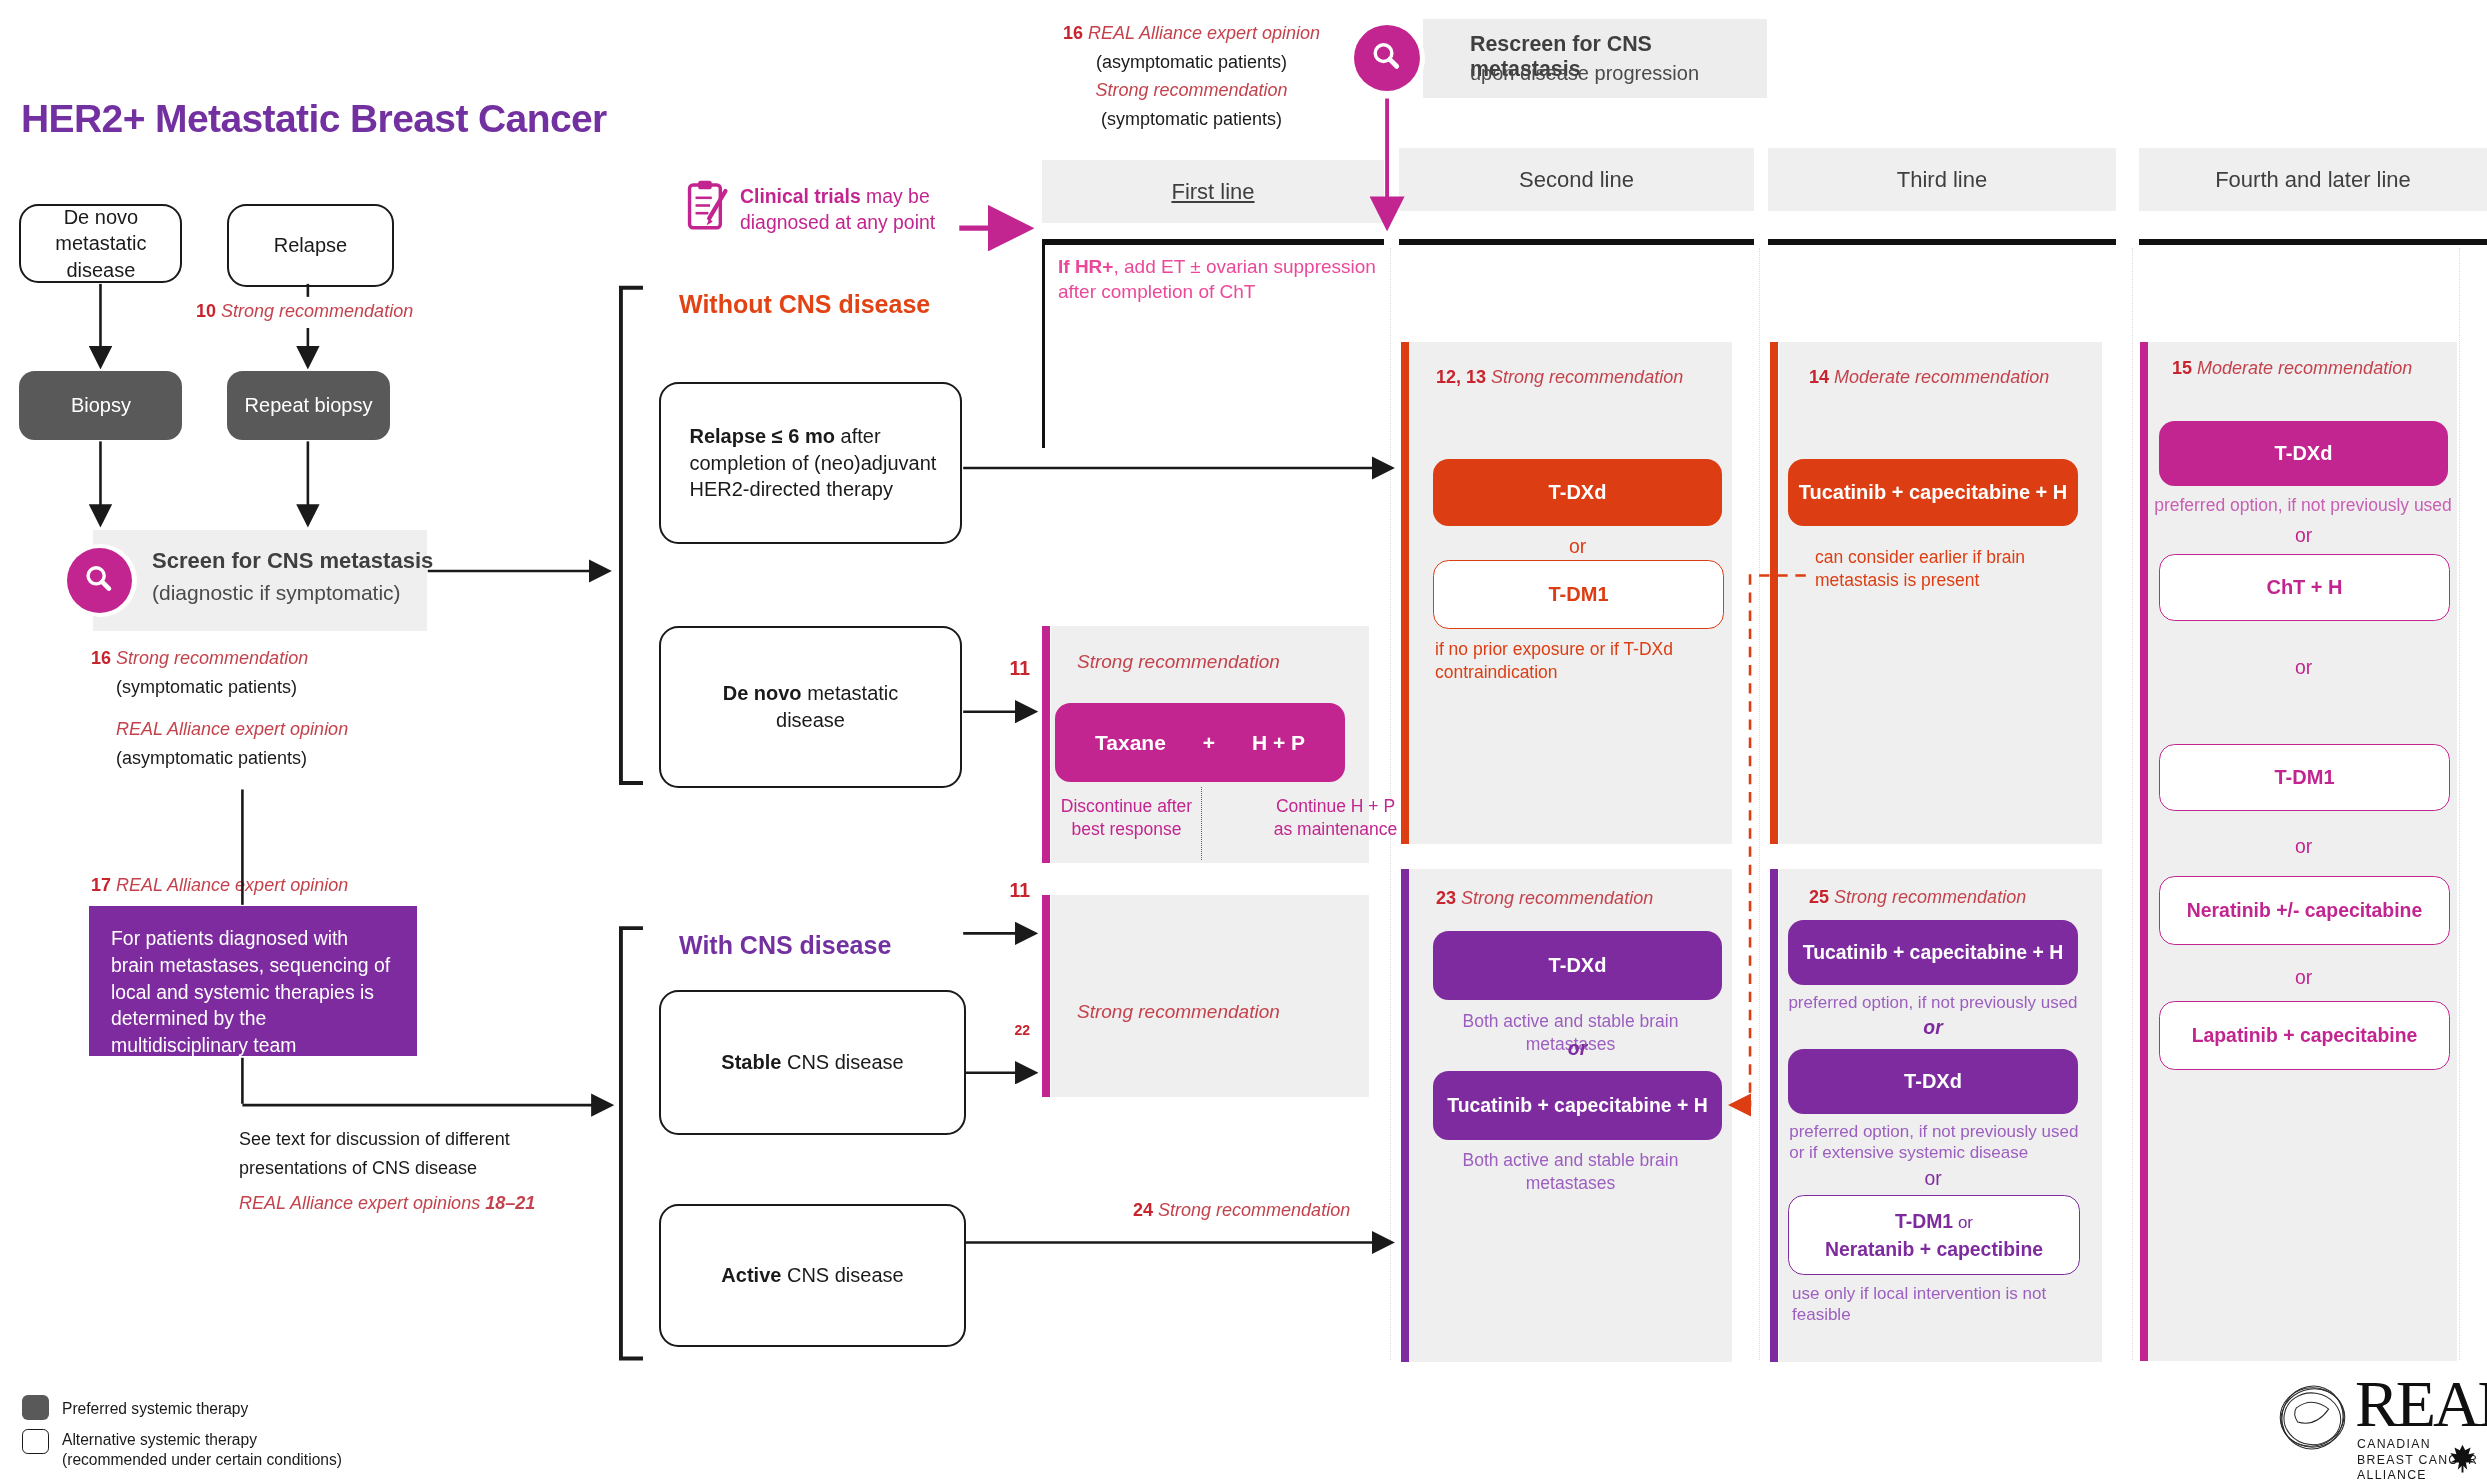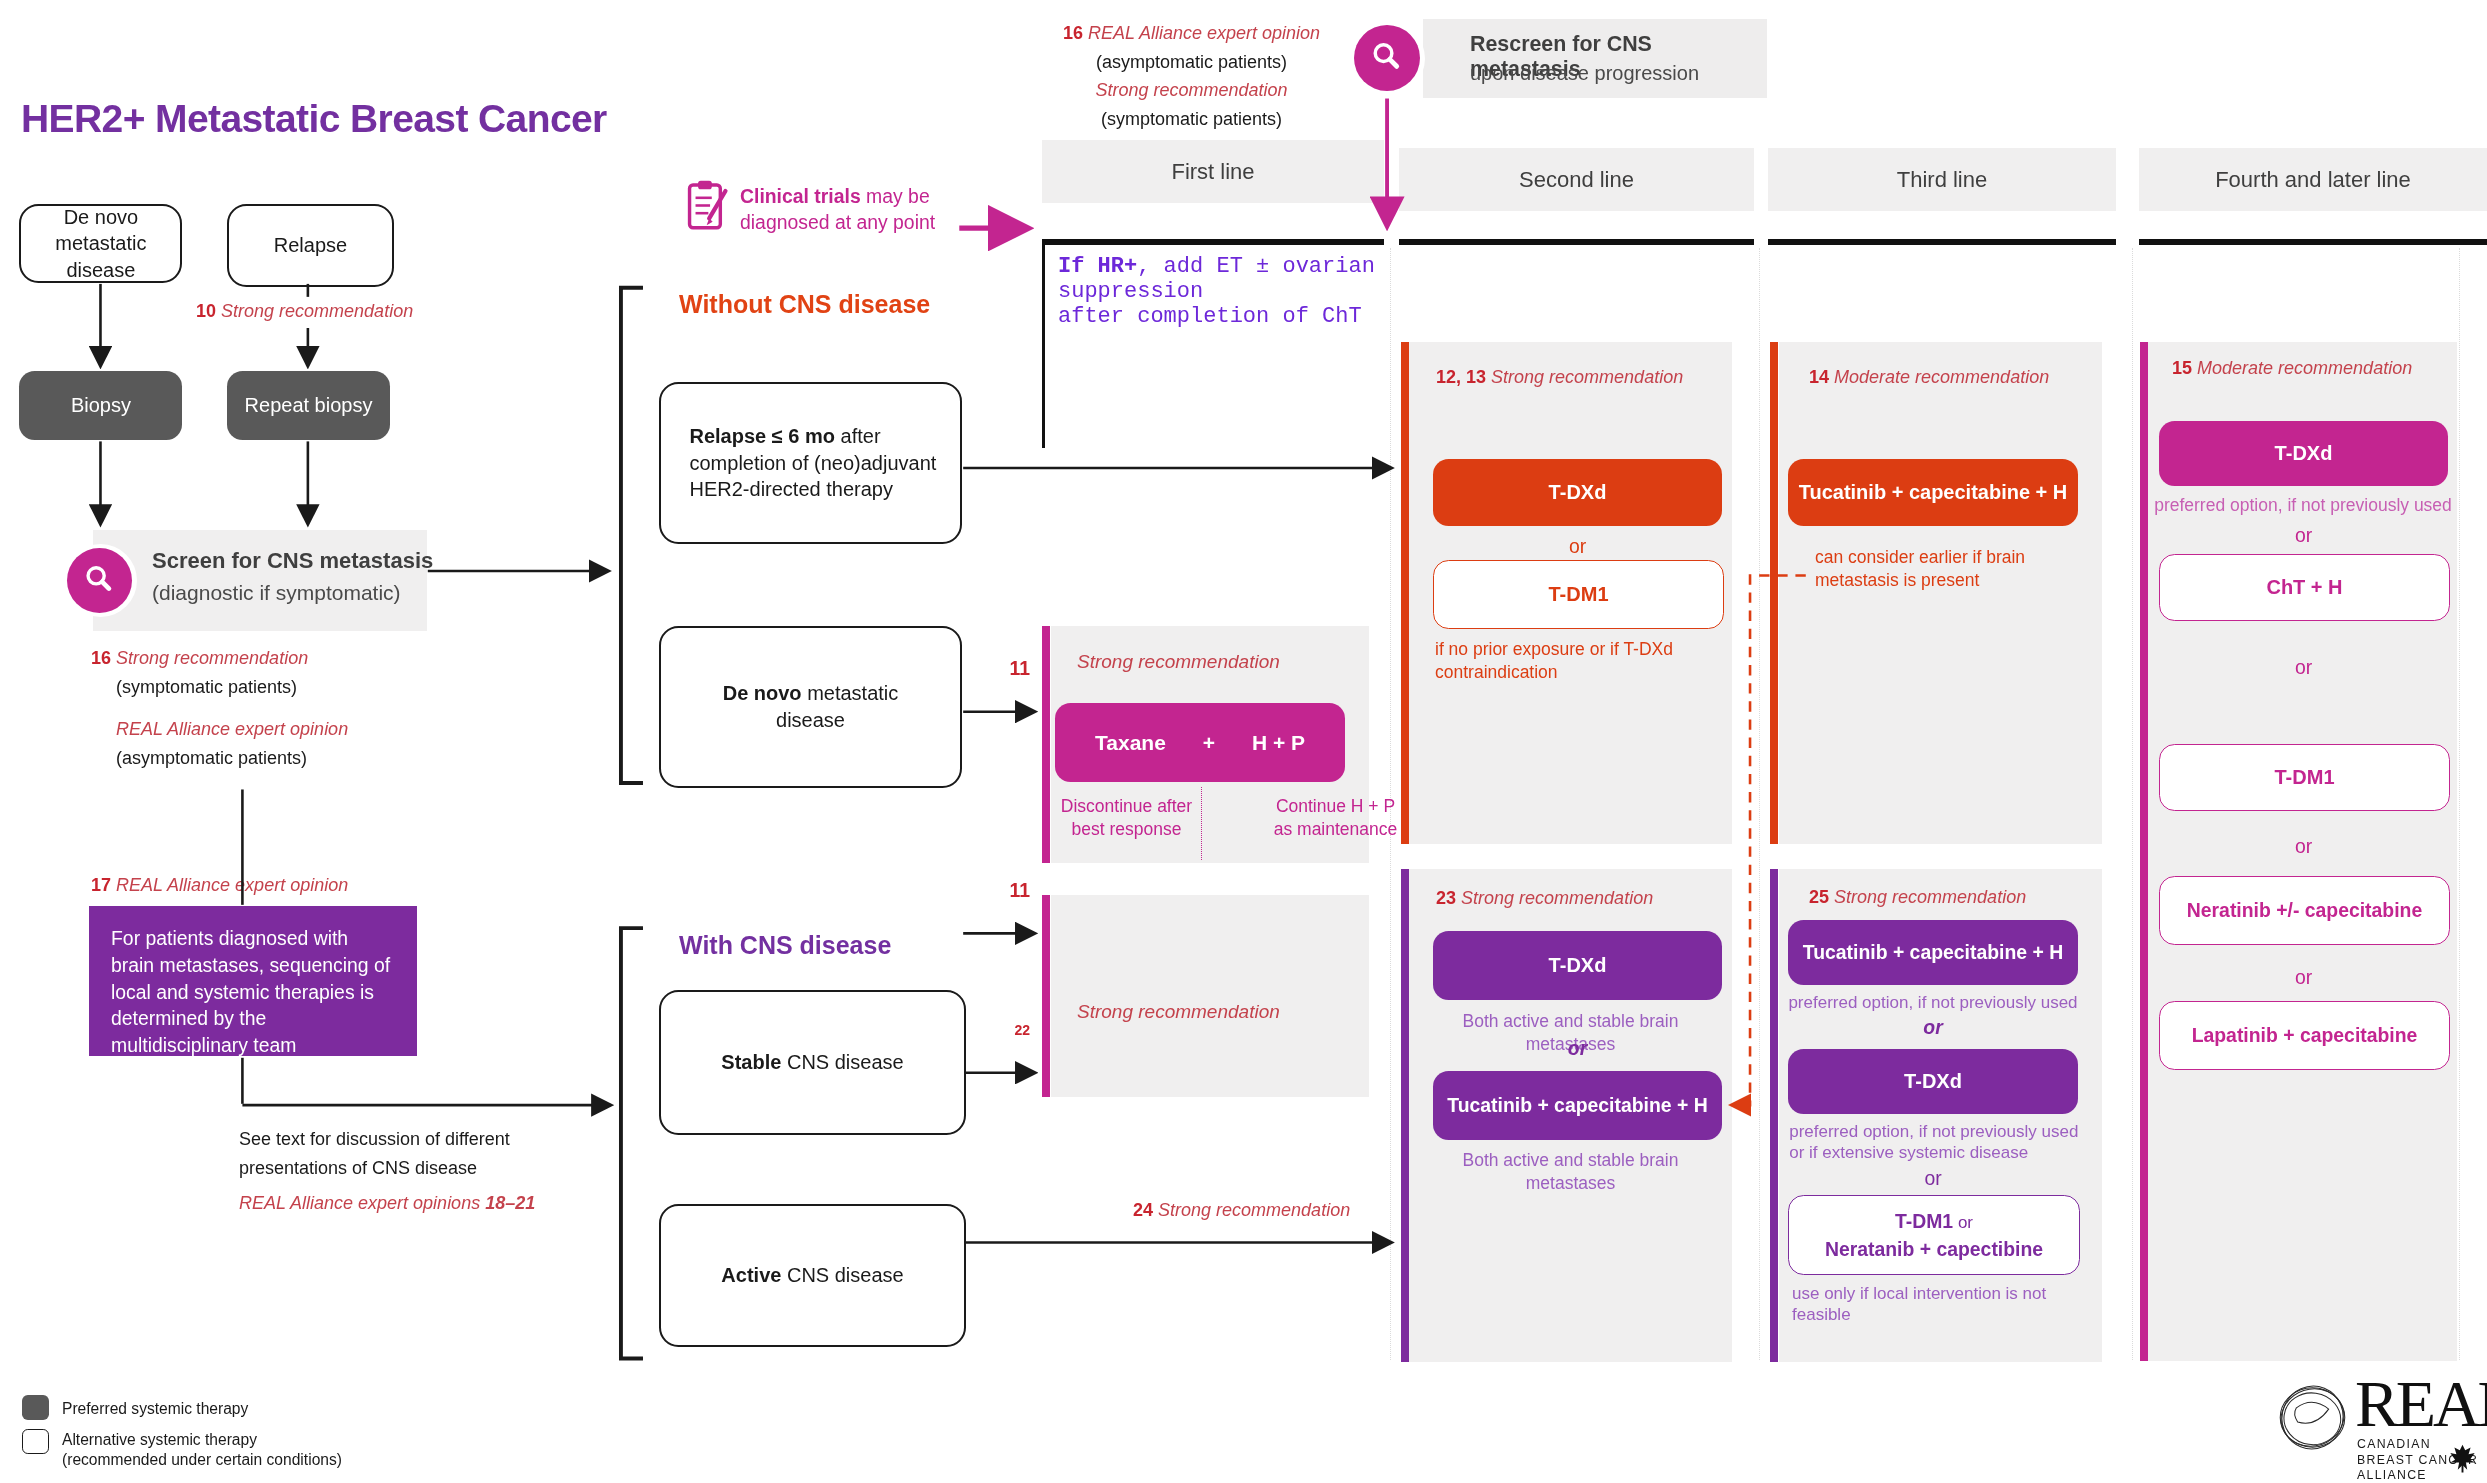--- a/index.html
+++ b/index.html
@@ -105,36 +105,36 @@
       <line x1="11" y1="40" x2="26" y2="40" stroke="#C32590" stroke-width="3"></line>
       <line x1="46" y1="14" x2="27" y2="46" stroke="#C32590" stroke-width="5" stroke-linecap="round"></line>
       <path d="M27,46 l-3,8 l7,-4 z" fill="#C32590"></path>
     </svg>
   </div>
   <div class="abs t-magenta" style="left:740px;top:183px;font-size:19.4px;line-height:26px;">
     <div><b>Clinical trials</b><span> may be</span></div>
     <div>diagnosed at any point</div>
   </div>
 
-  <div class="abs flex-c col-header" style="left:1042px;top:140px;width:342px;height:63px;">First line</div>
+  <div class="abs flex-c col-header" style="left:1042px;top:160px;width:342px;height:63px;text-decoration:underline;">First line</div>
   <div class="abs flex-c col-header" style="left:1399px;top:148px;width:355px;height:63px;">Second line</div>
   <div class="abs flex-c col-header" style="left:1768px;top:148px;width:348px;height:63px;">Third line</div>
   <div class="abs flex-c col-header" style="left:2139px;top:148px;width:348px;height:63px;">Fourth and later line</div>
 
   <div class="abs blackbar" style="left:1042px;top:239px;width:342px;height:5.8px;"></div>
   <div class="abs blackbar" style="left:1042px;top:239px;width:3.2px;height:209px;"></div>
   <div class="abs blackbar" style="left:1399px;top:239px;width:355px;height:5.8px;"></div>
   <div class="abs blackbar" style="left:1768px;top:239px;width:348px;height:5.8px;"></div>
   <div class="abs blackbar" style="left:2139px;top:239px;width:348px;height:5.8px;"></div>
   <div class="abs dotted-sep" style="left:1390px;top:248px;height:1112px;"></div>
   <div class="abs dotted-sep" style="left:1759px;top:248px;height:1112px;"></div>
   <div class="abs dotted-sep" style="left:2132px;top:248px;height:1112px;"></div>
   <div class="abs dotted-sep" style="left:2459px;top:248px;height:1112px;"></div>
 
-  <div class="abs" style="left:1058px;top:254px;width:318px;font-size:22px;line-height:25px;color:#6d28d9;font-family:Liberation Mono, monospace;">
+  <div class="abs" style="left:1058px;top:254px;width:318px;font-size:19px;line-height:25px;color:#ec4899;">
     <span><b>If HR+</b><span>, add ET ± ovarian suppression</span></span><br>
     <span>after completion of ChT</span>
   </div>
 
   <div class="abs flex-c box-outline" style="left:19.4px;top:204px;width:163px;height:79px;padding:0 19.4px;box-sizing:border-box;">De novo metastatic disease</div>
   <div class="abs flex-c box-outline" style="left:227px;top:204px;width:163px;height:79px;">Relapse</div>
   <div class="abs rec-line" style="left:196px;top:301px;">
     <span class="rec-num">10</span> <span class="rec-it">Strong recommendation</span>
   </div>
   <div class="abs flex-c box-dark" style="left:19.4px;top:371px;width:163px;height:69px;">Biopsy</div>

